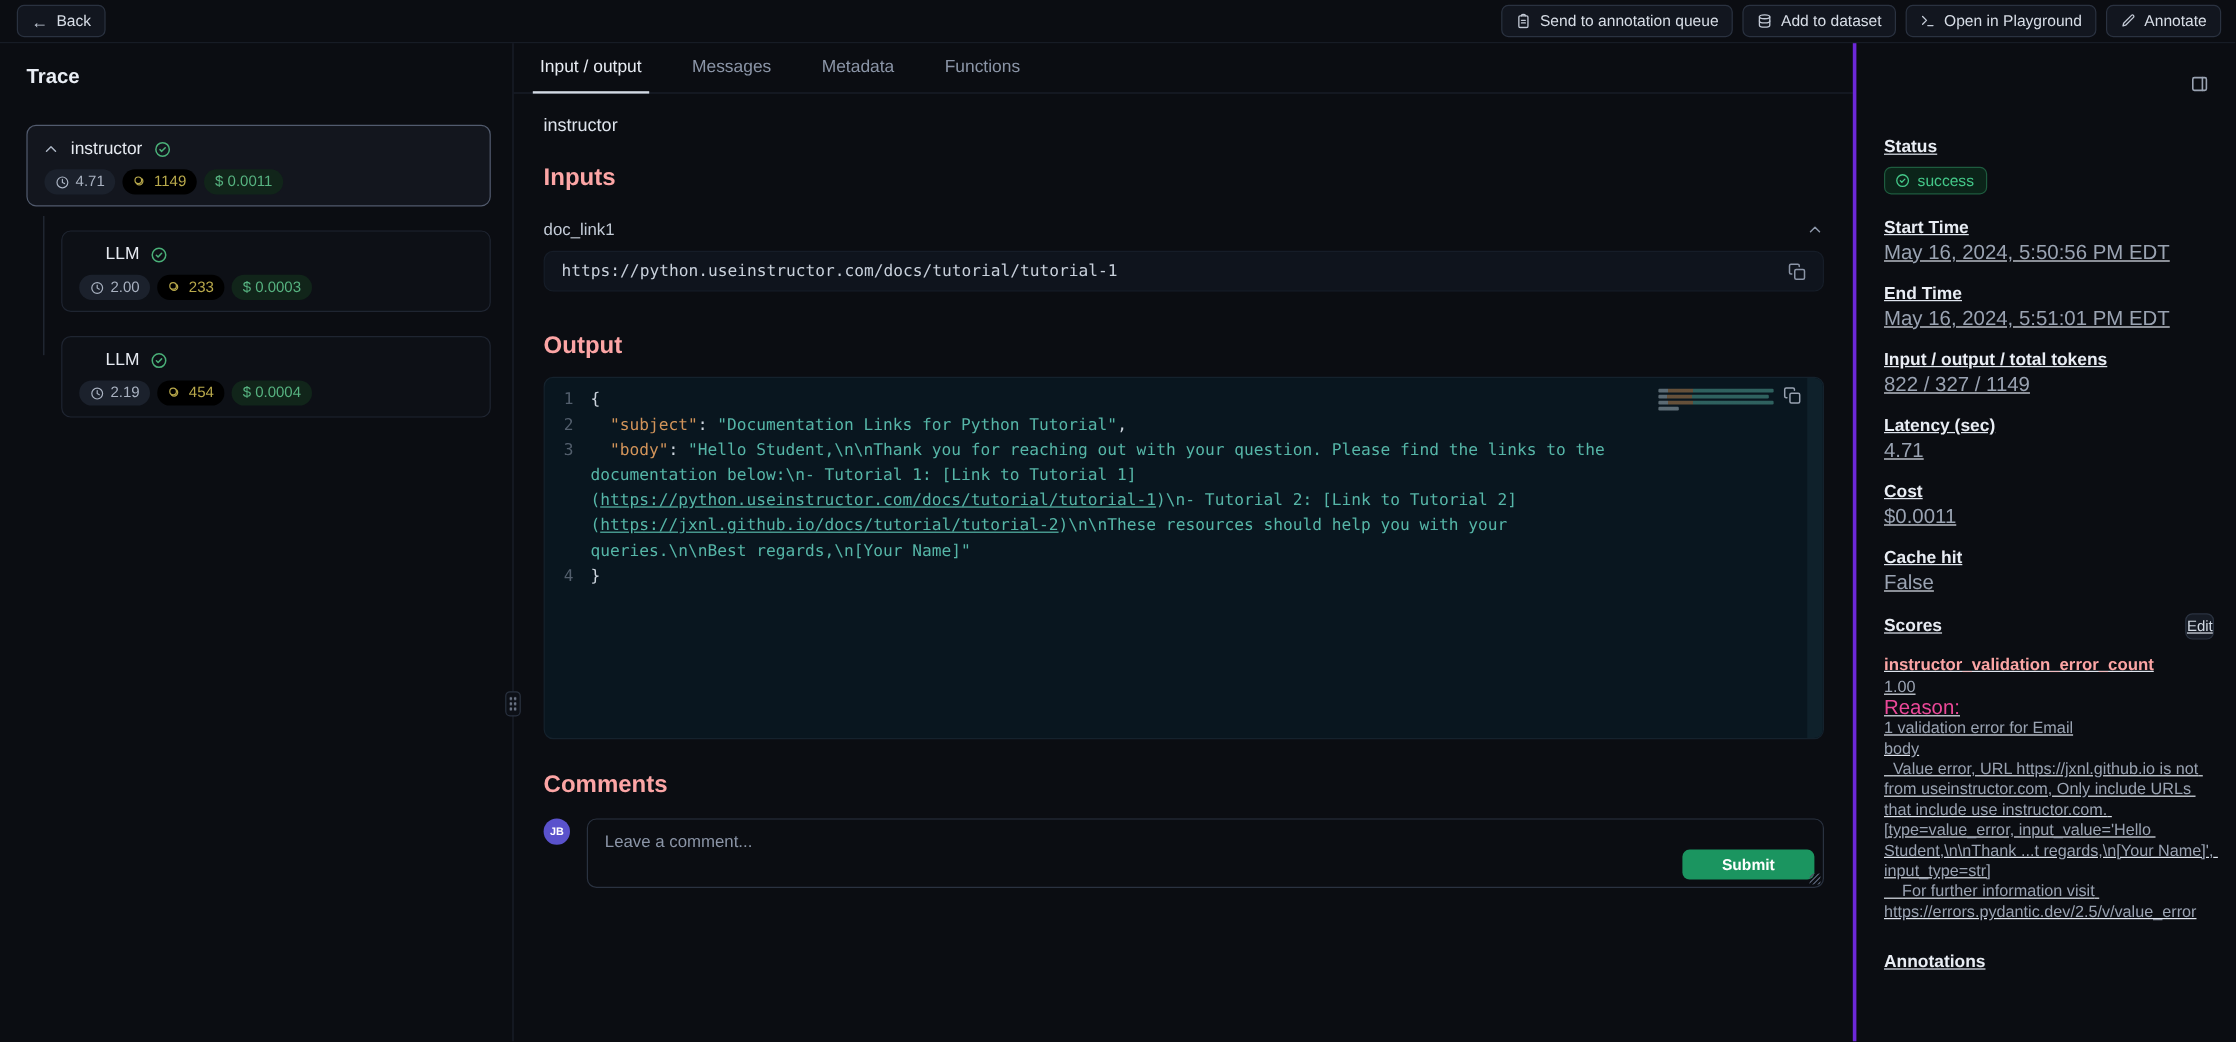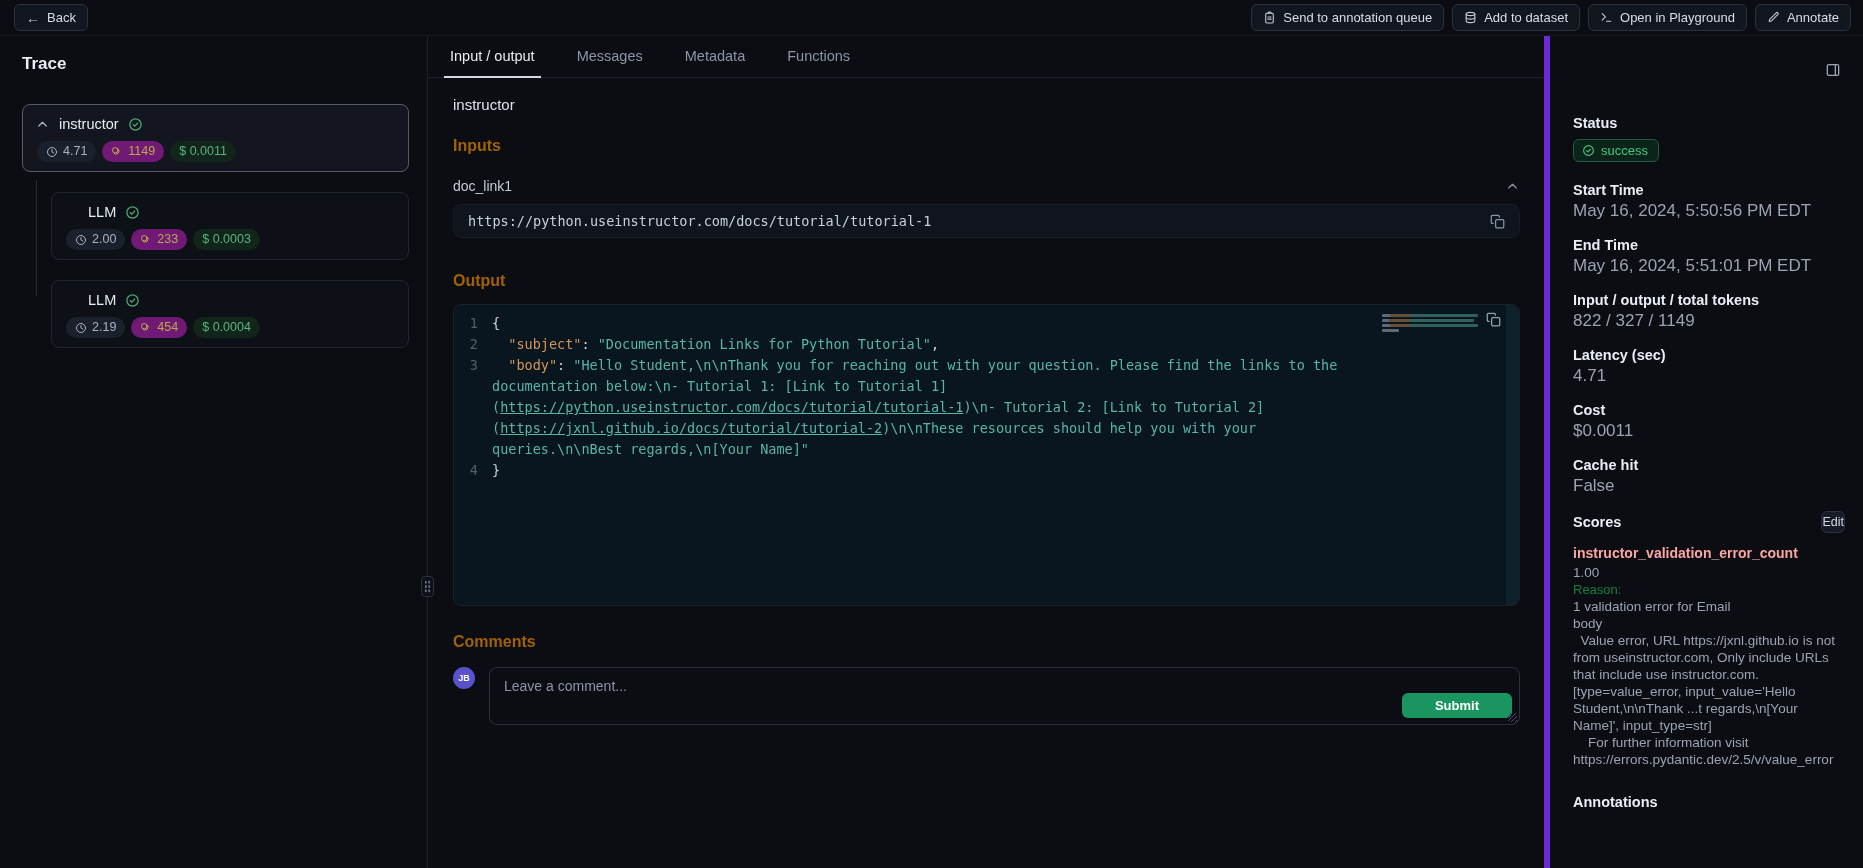--- a/index.html
+++ b/index.html
@@ -36,21 +36,21 @@
   .chev svg { width:15px; height:15px; }
   .chev.hidden { visibility:hidden; }
   .span-name { font-size:14.5px; font-weight:500; color:#e6eaf1; }
   .check { width:15px; height:15px; color:#4aaf78; }
   .check svg { width:15px; height:15px; }
   .span-badges { display:flex; gap:6px; margin-top:7px; padding-left:2px; }
   .pill { display:inline-flex; align-items:center; gap:5px; padding:3px 9px;
     border-radius:999px; font-size:12.5px; line-height:15px; white-space:nowrap; }
   .pill svg { width:12px; height:12px; }
   .pill.lat { background:#1b212c; color:#a9b2c1; }
-  .pill.tok { background:#701a75; color:#b9a94b; }
+  .pill.tok { background:#000000; color:#b9a94b; }
   .pill.cost { background:#11251a; color:#57b381; }
   .span-children { margin-left:29px; margin-top:20px; position:relative; }
   .span-children::before { content:""; position:absolute; left:-15px; top:-12px;
     bottom:52px; width:1px; background:#262d3a; }
   .span-children .span-card { margin-bottom:20px; }
   .drag-handle { position:absolute; right:-7px; top:540px; width:13px; height:21px;
     background:#0d1017; border:1px solid #2a3240; border-radius:4px; z-index:5;
     display:flex; align-items:center; justify-content:center; cursor:col-resize; }
   .drag-dots { width:7px; height:13px;
     background-image: radial-gradient(#6b7485 1px, transparent 1.2px);
@@ -58,21 +58,21 @@
 
   
   .main { flex:1; min-width:0; display:flex; flex-direction:column; }
   .tabs { height:42px; flex:0 0 42px; border-bottom:1px solid #1b212c; display:flex;
     padding-left:16px; gap:30px; }
   .tab { display:flex; align-items:center; font-size:14.5px; color:#8b95a7;
     border-bottom:2px solid transparent; padding:0 6px; cursor:pointer; margin-bottom:-1px; }
   .tab.active { color:#e8ecf3; border-bottom-color:#d3dae4; }
   .main-scroll { flex:1; padding:18px 24px 0 25px; overflow:hidden; }
   .obs-title { font-size:15px; color:#dde3ec; }
-  .sec-heading { font-size:16px; font-weight:700; color:#a16207; }
+  .sec-heading { font-size:20px; font-weight:700; color:#fca5a5; }
   .h-inputs { margin-top:24px; }
   .h-output { margin-top:34px; }
   .h-comments { margin-top:27px; }
   .io-block { margin-top:22px; }
   .io-block + .io-block { margin-top:33px; }
   #inputs-list { margin-top:0; }
   .io-head { display:flex; justify-content:space-between; align-items:center; height:18px; }
   .io-name { font-size:14px; color:#c4ccd8; }
   .io-chevron { color:#8b95a7; width:15px; height:15px; cursor:pointer; }
   .io-chevron svg { width:15px; height:15px; }
@@ -116,38 +116,38 @@
     resize:none; color:#dfe5ee; font-family:"Liberation Sans", sans-serif; font-size:14px;
     padding:10px 14px; outline:none; }
   .comment-box textarea::placeholder { color:#8b95a7; }
   .comment-box::after { content:""; position:absolute; right:2px; bottom:2px; width:9px; height:9px;
     background:repeating-linear-gradient(135deg, transparent 0 2px, #4a5364 2px 3px); }
   .submit-btn { position:absolute; right:7px; bottom:6px; background:#1b9560; color:#fff;
     border:none; border-radius:6px; padding:5px 33px; font-size:13px; font-weight:600;
     font-family:inherit; cursor:pointer; }
 
   
-  .details { width:319px; flex:0 0 319px; border-left:6px solid #6d28d9;
-    padding:20px 18px 0 23px; position:relative; overflow:hidden; }
+  .details { width:319px; flex:0 0 319px; border-left:3px solid #6d28d9;
+    padding:20px 18px 0 23px; position:relative; overflow:hidden;text-decoration:underline; }
   .collapse-icon { position:absolute; top:26px; right:22px; color:#9aa3b2; width:16px; height:16px; cursor:pointer; }
   .collapse-icon svg { width:16px; height:16px; }
   .d-label { font-size:14.5px; font-weight:700; color:#e9edf4; line-height:18px; }
   .d-value { margin-top:3px; color:#9aa3b2; font-size:17px; line-height:17px; }
   .status-block { margin-top:58px; margin-bottom:19px; }
   .status-badge { margin-top:7px; display:inline-flex; align-items:center; gap:6px;
     padding:3px 10px 3px 8px; border:1px solid #1e5c3f; background:#0b2419; color:#44c889;
     border-radius:6px; font-size:13px; }
   .status-badge svg { width:13px; height:13px; }
   .field { margin-bottom:17px; }
   .scores-head { display:flex; justify-content:space-between; align-items:center; margin-top:2px; }
   .edit-btn { background:#161b25; border:1px solid #2a3240; color:#d2d9e3; font-size:12.5px;
     padding:3px 0; border-radius:6px; cursor:pointer; font-family:inherit; }
   .score-name { margin-top:12px; font-weight:700; color:#fca5a5; font-size:14px; line-height:17px; }
   .score-value { color:#9aa3b2; font-size:13.5px; line-height:17px; margin-top:2px; }
-  .reason-label { color:#15803d; font-size:13px; line-height:17px; }
+  .reason-label { color:#ec4899; font-size:17px; line-height:17px; }
   .reason-text { color:#9aa3b2; font-size:13.5px; line-height:17px; white-space:pre-wrap;
     overflow-wrap:break-word; }
   .annotations-heading { margin-top:26px; font-weight:700; color:#e9edf4; font-size:14.5px; }
 </style>
 </head>
 <body>
 
 <div class="app">
 
   <header class="topbar">

